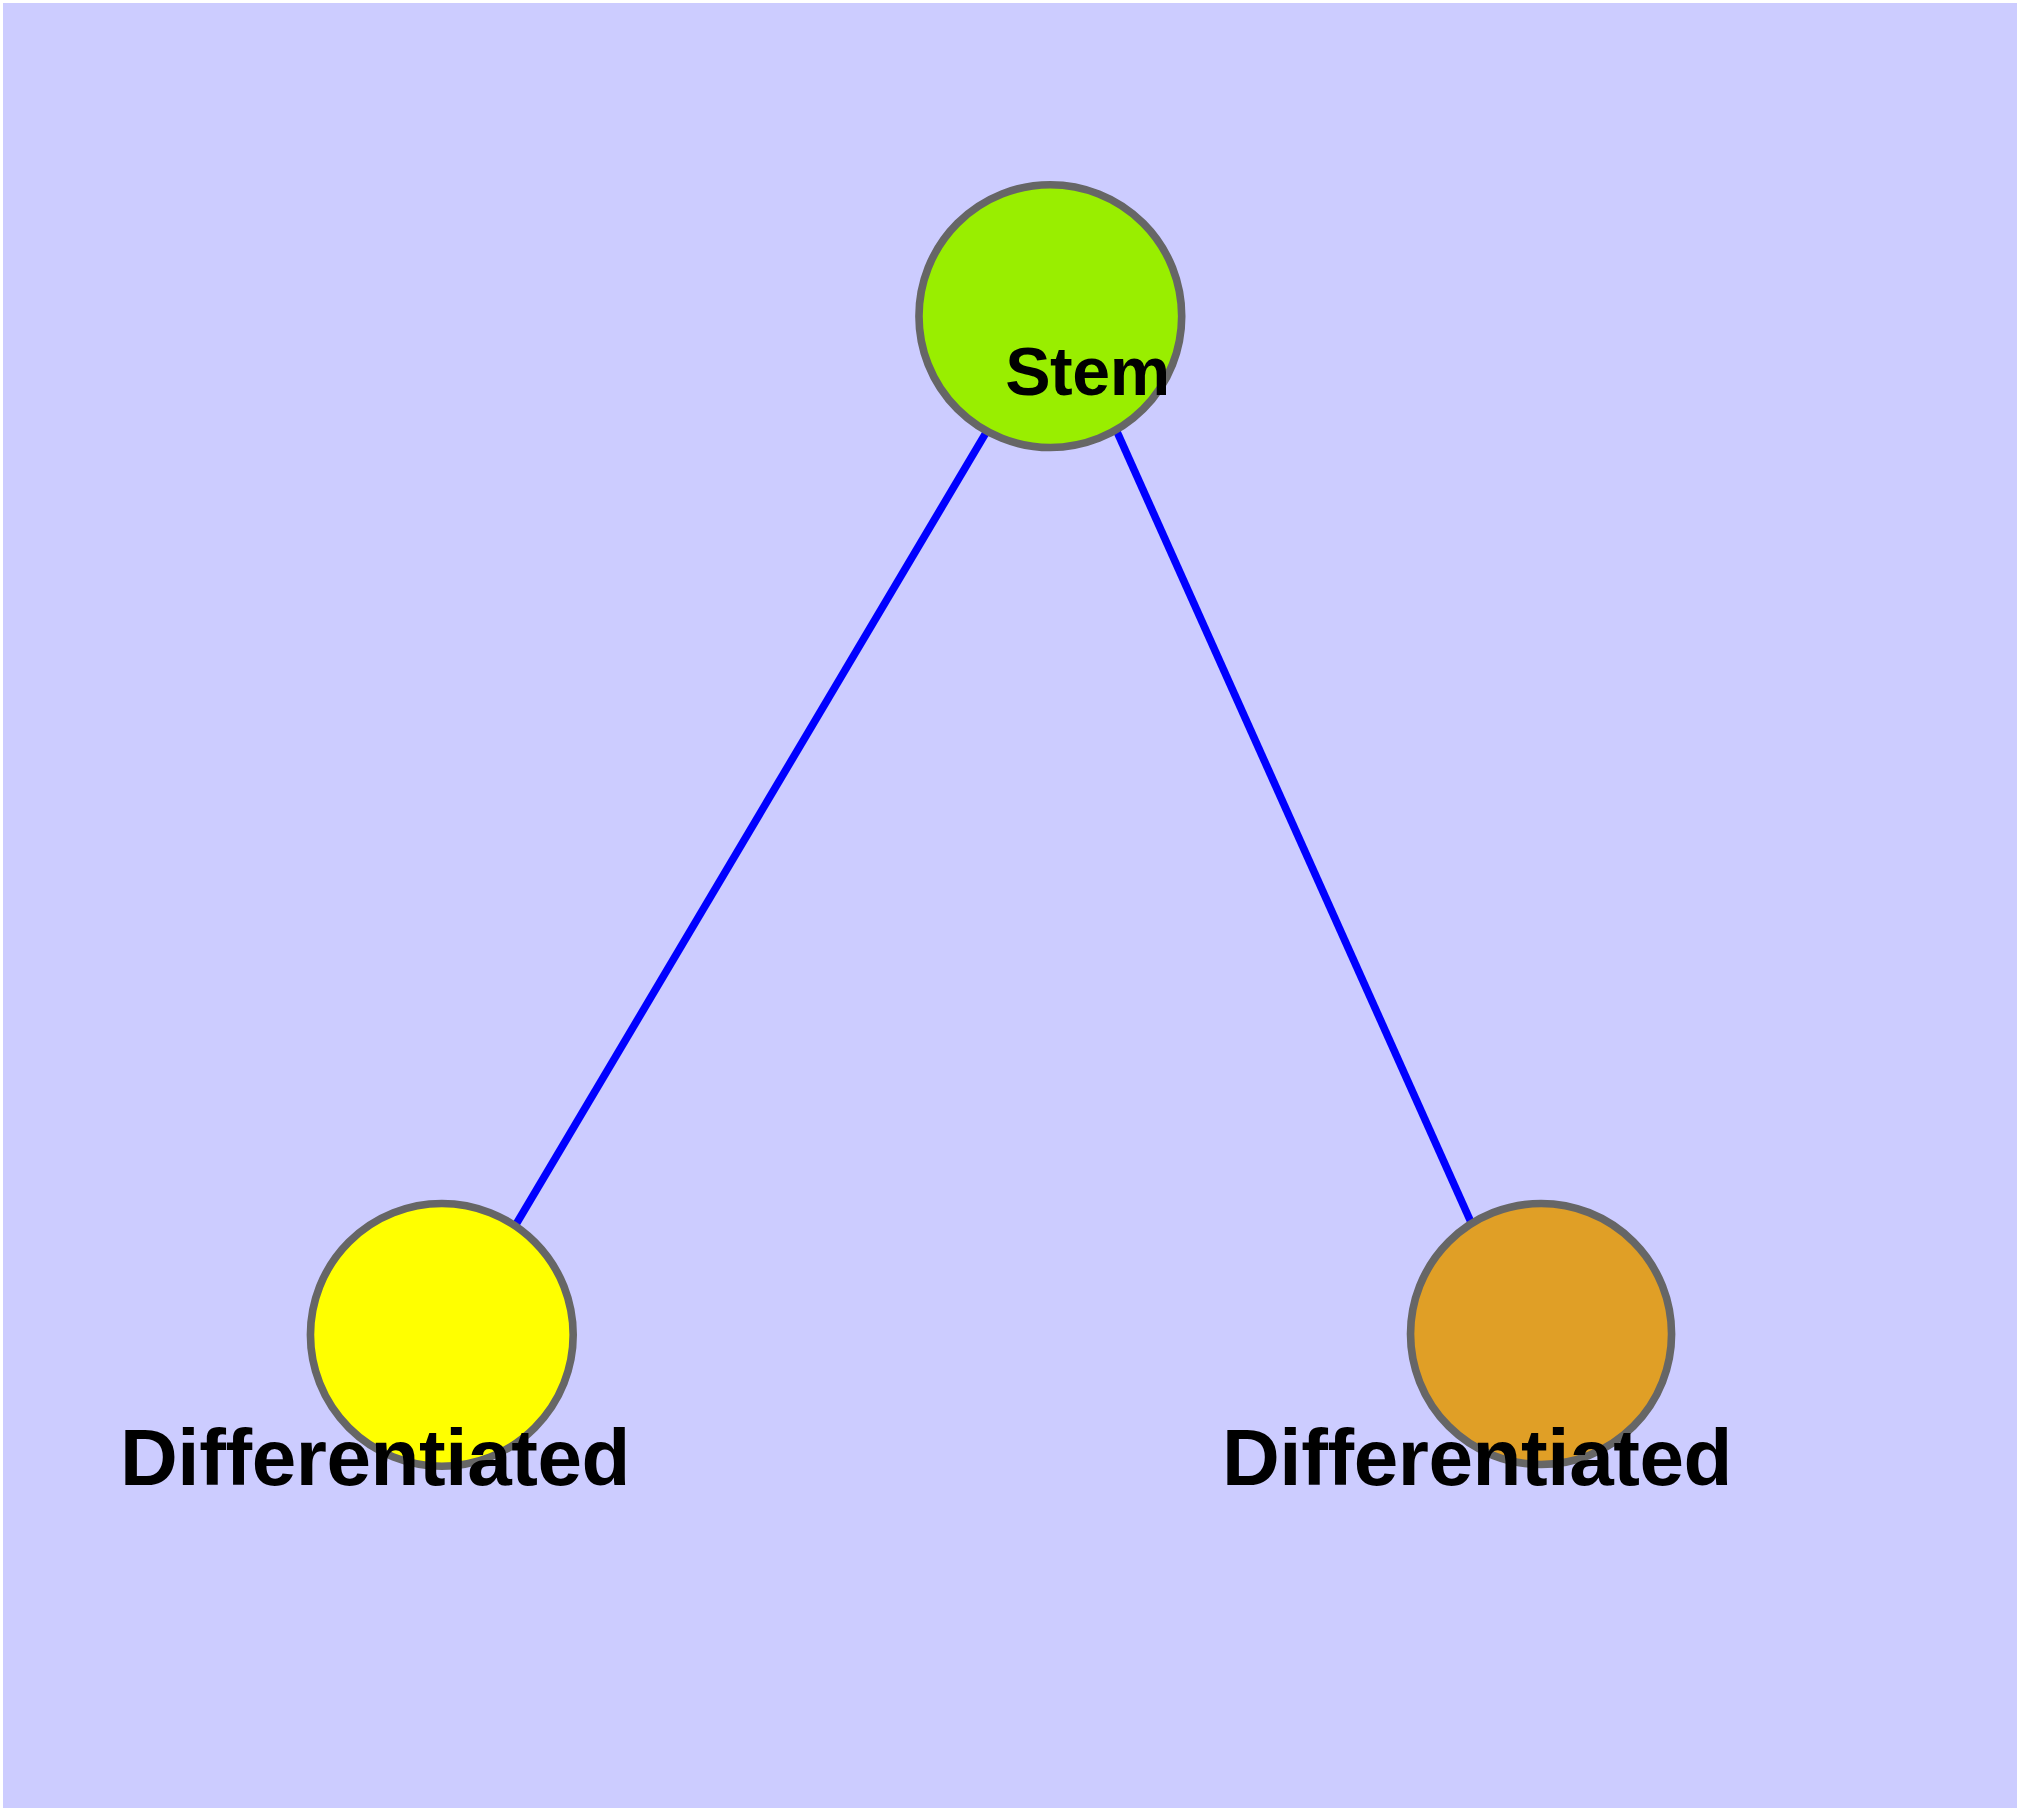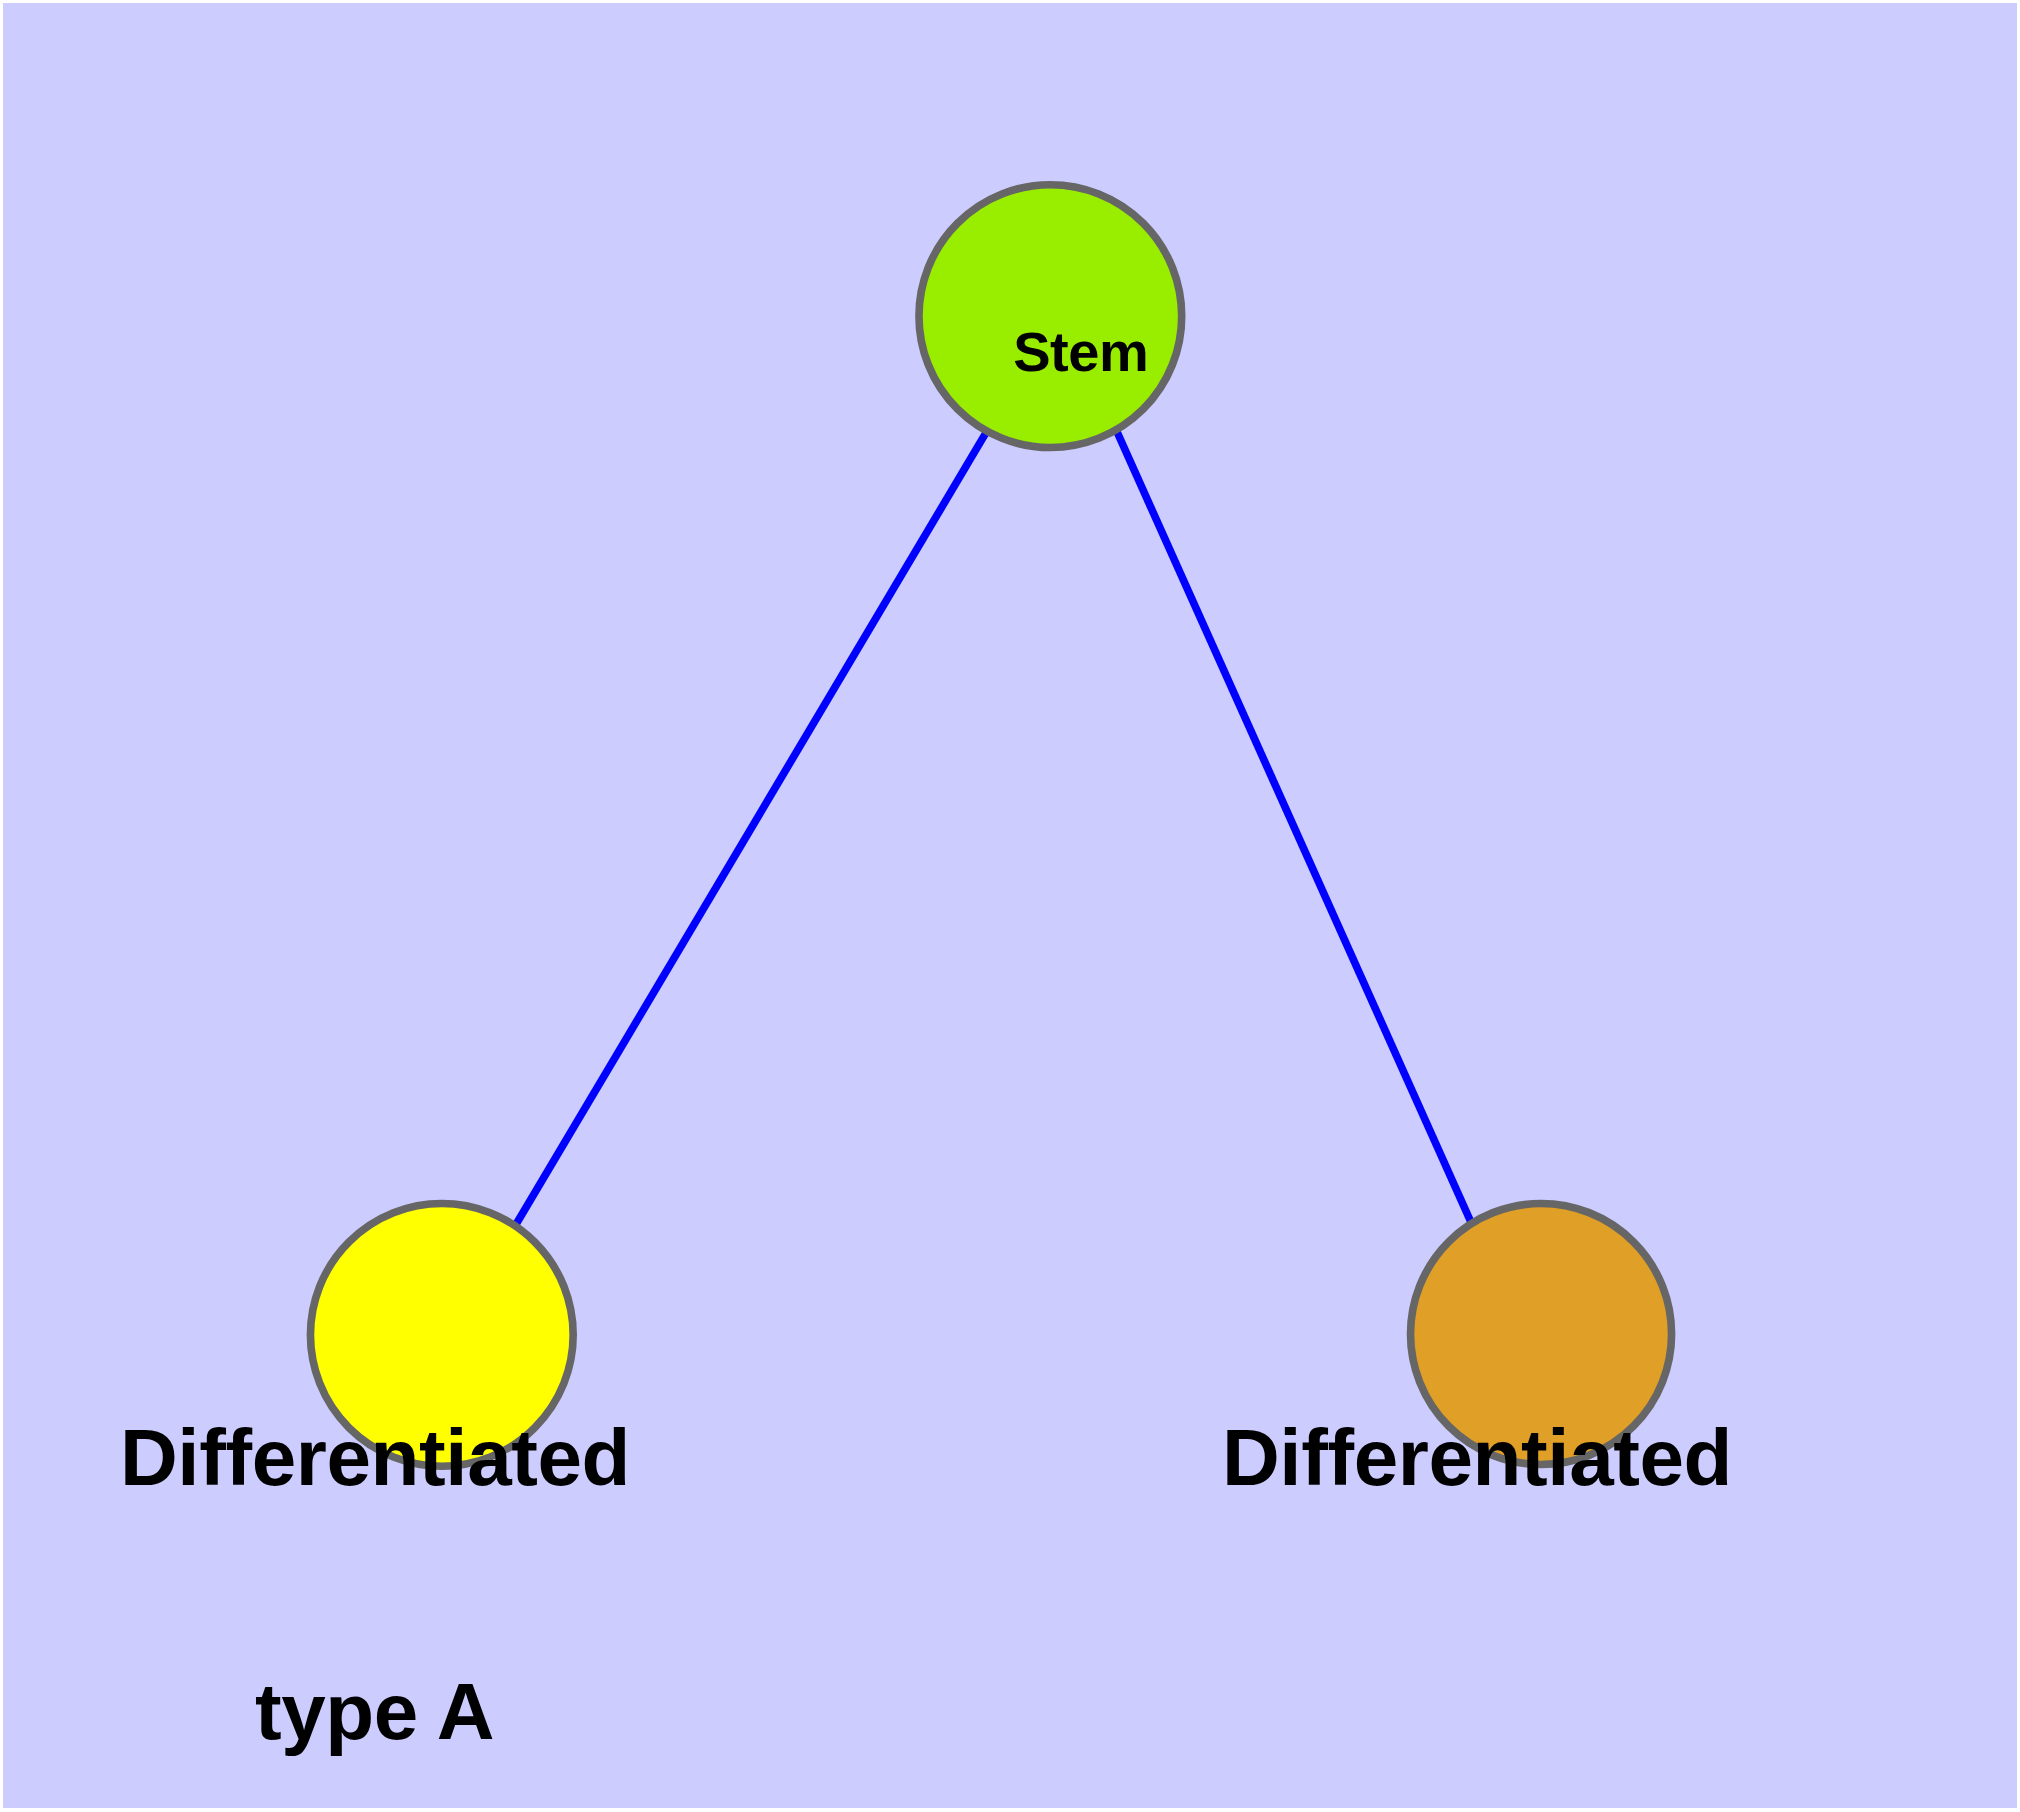--- a/index.html
+++ b/index.html
@@ -42,21 +42,21 @@
     position: absolute;
     text-align: center;
     color: #000000;
     font-weight: bold;
     line-height: 1.06;
     white-space: pre;
     letter-spacing: -0.4px;
     pointer-events: none;
   }
   #label-stem {
-    font-size: 56px;
+    font-size: 68px;
     left: 796px;
     top: 263px;
     width: 509px;
   }
   #label-diff-a {
     font-size: 80px;
     left: 120px;
     top: 1246px;
     width: 509px;
   }
@@ -86,20 +86,19 @@
       <circle class="node-circle" cx="1818" cy="1574" r="154" fill="#e09f26" stroke="#666666"></circle>
     </g>
   </svg>
 
   <div class="node-label" id="label-stem">
     <span>Stem</span>
   </div>
 
   <div class="node-label" id="label-diff-a">
     <div>Differentiated</div>
-    <div>type A</div>
   </div>
 
   <div class="node-label" id="label-diff-b">
     <div>Differentiated</div>
   </div>
 </div>
 
 
 </body></html>

